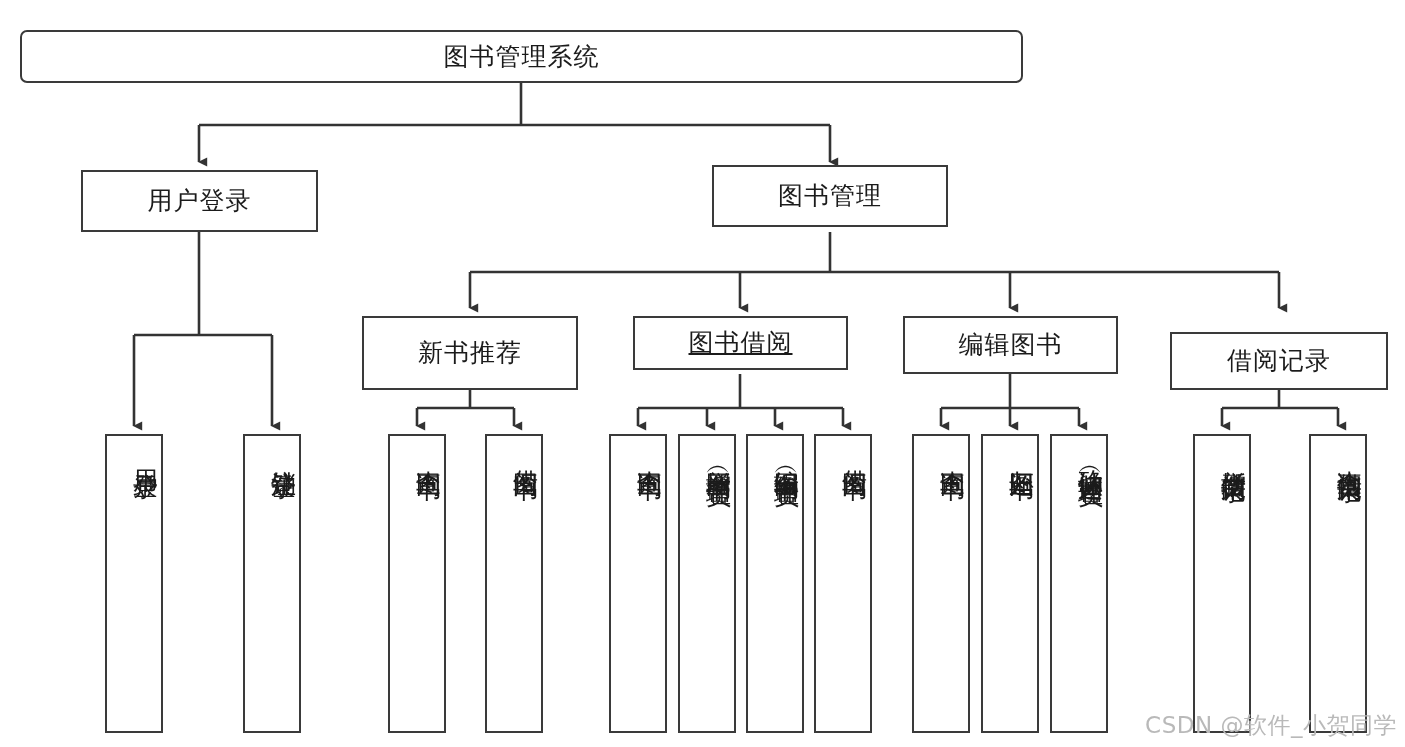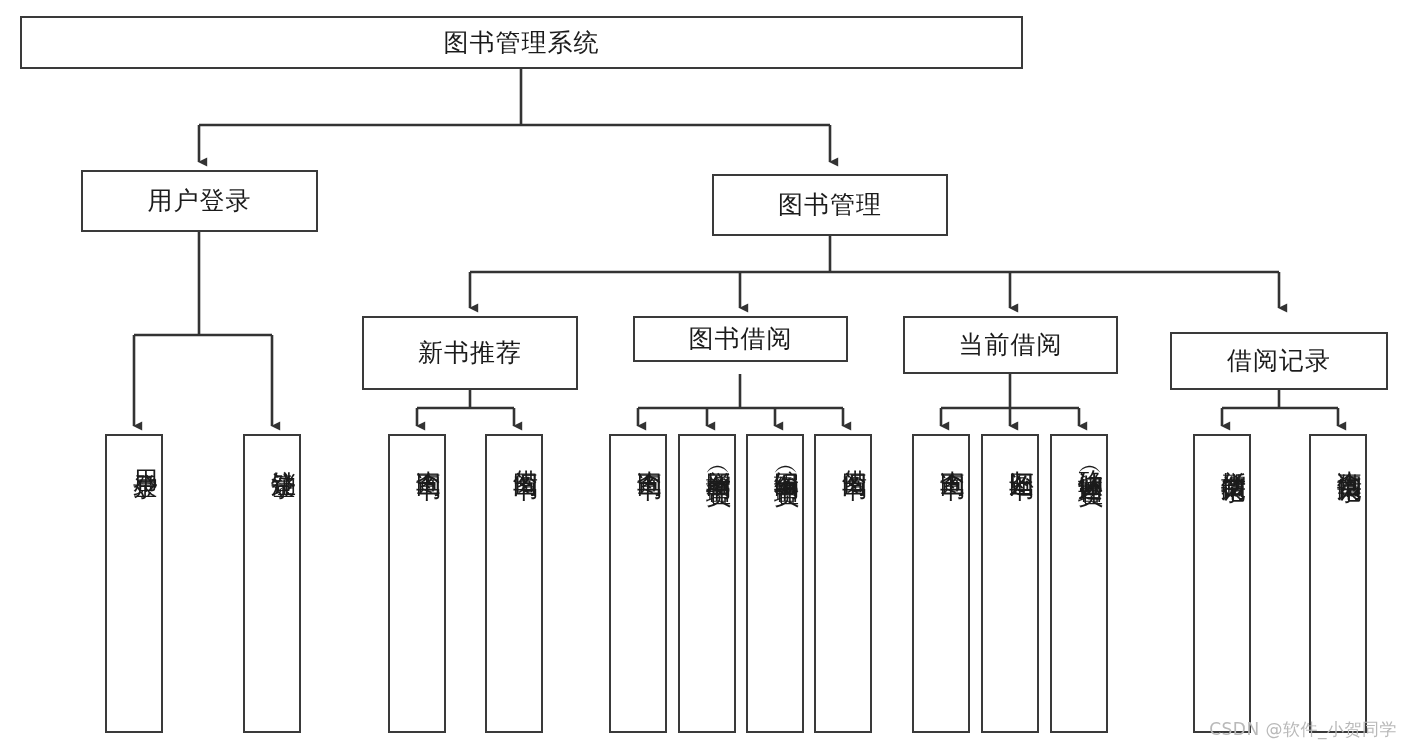--- a/index.html
+++ b/index.html
@@ -58,21 +58,21 @@
     -webkit-writing-mode:vertical-rl;
     white-space:normal;
     display:block;
     width:100%;
     text-align:left;
   }
   .watermark{
     position:absolute;
     right:8px;
     bottom:6px;
-    font-size:17px;
+    font-size:23px;
     color:#b9b9b9;
     letter-spacing:0.5px;
     z-index:3;
     white-space:nowrap;
   }
 </style>
 </head>
 <body>
 
 <div id="canvas">
@@ -120,42 +120,42 @@
       <line x1="1010" y1="408" x2="1010" y2="426" marker-end="url(#arrow)"></line>
       <line x1="1079" y1="408" x2="1079" y2="426" marker-end="url(#arrow)"></line>
 
       <line x1="1279" y1="374" x2="1279" y2="408"></line>
       <line x1="1222" y1="408" x2="1338" y2="408"></line>
       <line x1="1222" y1="408" x2="1222" y2="426" marker-end="url(#arrow)"></line>
       <line x1="1338" y1="408" x2="1338" y2="426" marker-end="url(#arrow)"></line>
     </g>
   </svg>
 
-  <div class="node horiz root" style="left:20px; top:16px; width:1003px; height:53px;">
+  <div class="node horiz root" style="left:20px; top:30px; width:1003px; height:53px;border-radius:7px;">
     <span>图书管理系统</span>
   </div>
 
   <div class="node horiz" style="left:81px; top:170px; width:237px; height:62px;">
     <span>用户登录</span>
   </div>
 
-  <div class="node horiz" style="left:712px; top:174px; width:236px; height:62px;">
+  <div class="node horiz" style="left:712px; top:165px; width:236px; height:62px;">
     <span>图书管理</span>
   </div>
 
   <div class="node horiz" style="left:362px; top:316px; width:216px; height:74px;">
     <span>新书推荐</span>
   </div>
 
-  <div class="node horiz" style="left:633px; top:316px; width:215px; height:46px;">
+  <div class="node horiz" style="left:633px; top:316px; width:215px; height:54px;text-decoration:underline;">
     <span>图书借阅</span>
   </div>
 
   <div class="node horiz" style="left:903px; top:316px; width:215px; height:58px;">
-    <span>当前借阅</span>
+    <span>编辑图书</span>
   </div>
 
   <div class="node horiz" style="left:1170px; top:316px; width:218px; height:58px;margin-top:16px;">
     <span>借阅记录</span>
   </div>
 
   <div class="node vert" style="left:105px; top:434px; width:58px; height:299px;">
     <span class="vtext">用户登录</span>
   </div>
 

